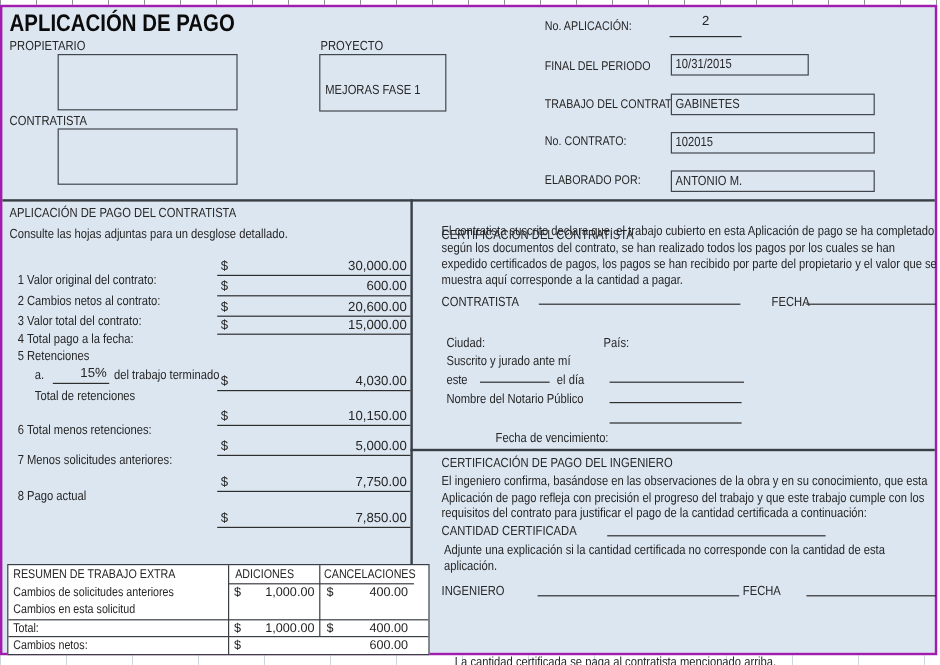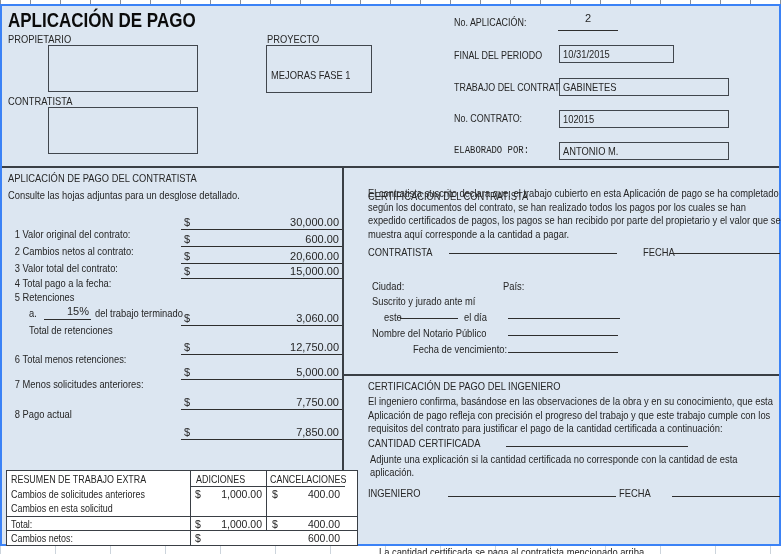--- a/index.html
+++ b/index.html
@@ -17,21 +17,21 @@
   .amt { display:flex; justify-content:space-between; align-items:flex-end;
          border-bottom:1.5px solid #2e2e2e; padding:0 3px 1px 3px;
          font-size:11px; color:#262626; }
   .para { font-size:11px; line-height:13.5px; color:#262626;
           transform:scaleX(0.85); transform-origin:0 0; width:486px; white-space:normal; }
   #topticks { left:0; top:0; width:783px; height:4px; background-color:#ffffff;
     background-image:repeating-linear-gradient(to right,#8a8f96 0 1px,transparent 1px 30px); }
   #bottomticks { left:0; top:546px; width:783px; height:8px; background-color:#ffffff;
     background-image:repeating-linear-gradient(to right,#ccd4dc 0 1px,transparent 1px 55px); }
   #form { left:0; top:4px; width:781px; height:542px; background:#dce6f1;
-          border:2px solid #3b82f6; }
+          border:2px solid #a21caf; }
   .cell { display:flex; justify-content:space-between; padding:0 4px;
           font-size:10.5px; color:#1f1f1f; }
 </style>
 </head>
 <body>
 
 <div id="topticks" class="ab"></div>
 <div id="bottomticks" class="ab"></div>
 
 <div id="form" class="ab">
@@ -52,21 +52,21 @@
 
   <div class="ab t sm" style="left:452px;top:43px;"><span class="cx">FINAL DEL PERIODO</span></div>
   <div class="ab box t" style="left:557px;top:39px;width:115px;height:18px;padding:2px 0 0 3px;"><span class="cx">10/31/2015</span></div>
 
   <div class="ab t sm" style="left:452px;top:75px;"><span class="cx">TRABAJO DEL CONTRATO</span></div>
   <div class="ab box t" style="left:557px;top:72px;width:170px;height:18px;padding:2px 0 0 3px;"><span class="cx">GABINETES</span></div>
 
   <div class="ab t sm" style="left:452px;top:106px;"><span class="cx">No. CONTRATO:</span></div>
   <div class="ab box t" style="left:557px;top:104px;width:170px;height:18px;padding:2px 0 0 3px;"><span class="cx">102015</span></div>
 
-  <div class="ab t sm" style="left:452px;top:138px;font-family:Liberation Mono, monospace;"><span class="cx">ELABORADO POR:</span></div>
+  <div class="ab t sm" style="left:452px;top:138px;"><span class="cx">ELABORADO POR:</span></div>
   <div class="ab box t" style="left:557px;top:136px;width:170px;height:18px;padding:2px 0 0 3px;"><span class="cx">ANTONIO M.</span></div>
 
   <div class="ab hline" style="left:0;top:160px;width:777px;height:2px;"></div>
   <div class="ab vline" style="left:340px;top:160px;width:2px;height:378px;"></div>
   <div class="ab hline" style="left:340px;top:368px;width:437px;height:2px;"></div>
 
   <div class="ab t" style="left:6px;top:183px;"><span class="cx">Consulte las hojas adjuntas para un desglose detallado.</span></div>
   <div class="ab t" style="left:6px;top:166px;"><span class="cx">APLICACIÓN DE PAGO DEL CONTRATISTA</span></div>
 
   <div class="ab t" style="left:6px;top:222px;"><span class="cx"><span style="display:inline-block;width:14px;text-align:right;">1</span>&nbsp;<span>Valor original del contrato:</span></span></div>
@@ -95,27 +95,27 @@
 
   <div class="ab t" style="left:6px;top:285px;"><span class="cx"><span style="display:inline-block;width:14px;text-align:right;">5</span>&nbsp;<span>Retenciones</span></span></div>
 
   <div class="ab t" style="left:27px;top:301px;"><span class="cx">a.</span></div>
   <div class="ab t uline" style="left:42px;top:299px;width:47px;height:15px;text-align:right;padding-right:2px;"><span>15%</span></div>
   <div class="ab t" style="left:93px;top:301px;"><span class="cx">del trabajo terminado</span></div>
 
   <div class="ab t" style="left:27px;top:318px;"><span class="cx">Total de retenciones</span></div>
   <div class="ab amt" style="left:179px;top:304px;width:161px;height:16px;">
       <span>$</span>
-      <span>3,060.00</span>
+      <span>4,030.00</span>
     </div>
 
   <div class="ab t" style="left:6px;top:347px;"><span class="cx"><span style="display:inline-block;width:14px;text-align:right;">6</span>&nbsp;<span>Total menos retenciones:</span></span></div>
   <div class="ab amt" style="left:179px;top:333px;width:161px;height:16px;">
       <span>$</span>
-      <span>12,750.00</span>
+      <span>10,150.00</span>
     </div>
 
   <div class="ab t" style="left:6px;top:372px;"><span class="cx"><span style="display:inline-block;width:14px;text-align:right;">7</span>&nbsp;<span>Menos solicitudes anteriores:</span></span></div>
   <div class="ab amt" style="left:179px;top:358px;width:161px;height:16px;">
       <span>$</span>
       <span>5,000.00</span>
     </div>
 
   <div class="ab t" style="left:6px;top:402px;"><span class="cx"><span style="display:inline-block;width:14px;text-align:right;">8</span>&nbsp;<span>Pago actual</span></span></div>
   <div class="ab amt" style="left:179px;top:388px;width:161px;height:16px;">
@@ -182,29 +182,29 @@
   <div class="ab t" style="left:366px;top:240px;"><span class="cx">CONTRATISTA</span></div>
   <div class="ab uline" style="left:447px;top:231px;width:168px;height:17px;"></div>
   <div class="ab t" style="left:641px;top:240px;"><span class="cx">FECHA</span></div>
   <div class="ab uline" style="left:670px;top:231px;width:108px;height:17px;"></div>
 
   <div class="ab t" style="left:370px;top:274px;"><span class="cx">Ciudad:</span></div>
   <div class="ab t" style="left:501px;top:274px;"><span class="cx">País:</span></div>
 
   <div class="ab t" style="left:370px;top:289px;"><span class="cx">Suscrito  y jurado ante mí</span></div>
 
-  <div class="ab t" style="left:382px;top:305px;text-align:right;"><span class="cx">este</span></div>
+  <div class="ab t" style="left:370px;top:305px;text-align:right;"><span class="cx">este</span></div>
   <div class="ab uline" style="left:398px;top:297px;width:58px;height:16px;"></div>
   <div class="ab t" style="left:462px;top:305px;"><span class="cx">el día</span></div>
   <div class="ab uline" style="left:506px;top:297px;width:112px;height:16px;"></div>
 
   <div class="ab t" style="left:370px;top:321px;text-align:center;"><span class="cx">Nombre del Notario Público</span></div>
   <div class="ab uline" style="left:506px;top:314px;width:110px;height:16px;"></div>
 
-  <div class="ab t" style="left:370px;top:337px;padding-left:41px;"><span class="cx">Fecha de vencimiento:</span></div>
+  <div class="ab t" style="left:370px;top:353px;padding-left:41px;"><span class="cx">Fecha de vencimiento:</span></div>
   <div class="ab uline" style="left:506px;top:331px;width:110px;height:16px;"></div>
 
   <div class="ab t" style="left:366px;top:374px;"><span class="cx">CERTIFICACIÓN DE PAGO DEL INGENIERO</span></div>
   <div class="ab para" style="left:366px;top:389px;">El ingeniero confirma, basándose en las observaciones de la obra y en su conocimiento, que esta Aplicación de pago refleja con precisión el progreso del trabajo y que este trabajo cumple con los requisitos del contrato para justificar el pago de la cantidad certificada a continuación:</div>
 
   <div class="ab t" style="left:366px;top:431px;"><span class="cx">CANTIDAD CERTIFICADA</span></div>
   <div class="ab uline" style="left:504px;top:424px;width:182px;height:17px;"></div>
 
   <div class="ab para" style="left:368px;top:447px;line-height:13px;">Adjunte una explicación si la cantidad certificada no corresponde con la cantidad de esta aplicación.</div>
 

